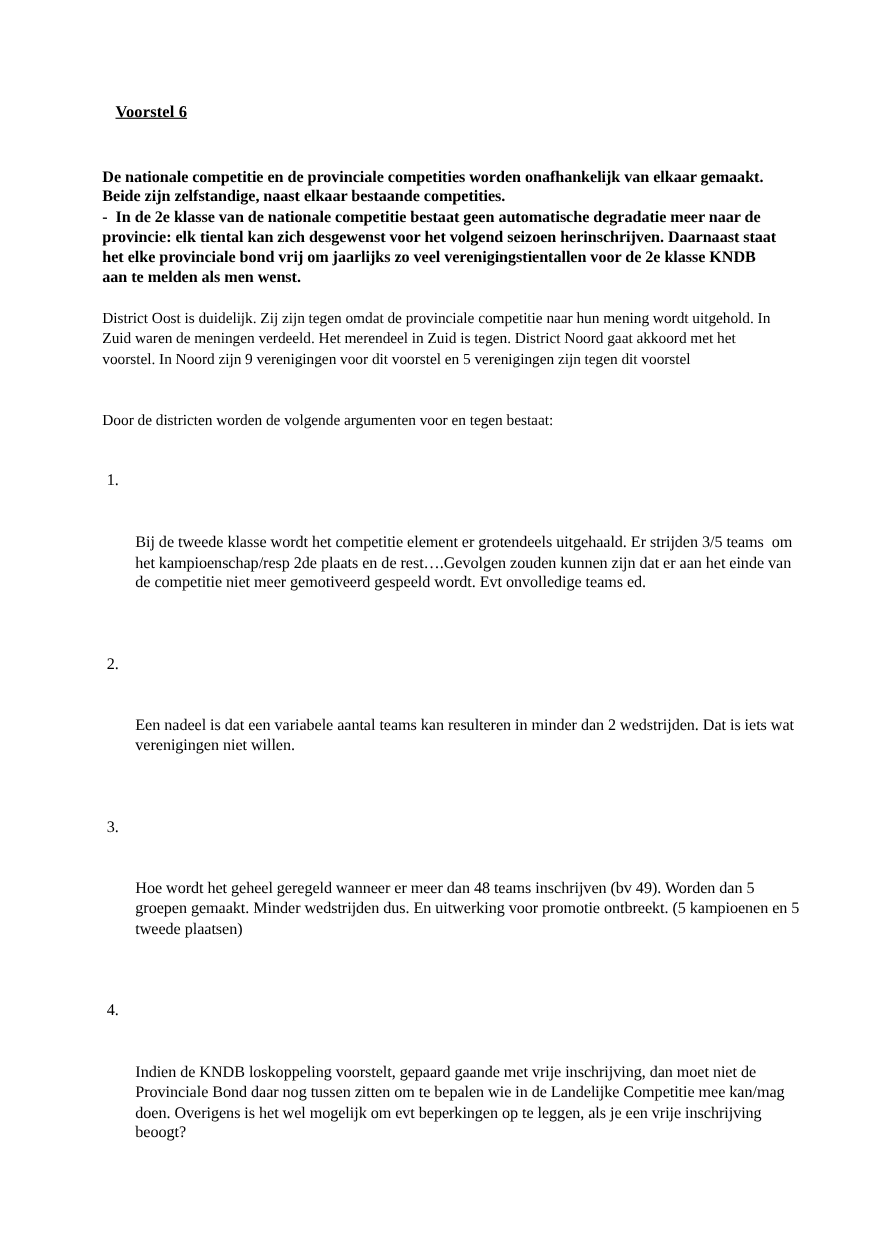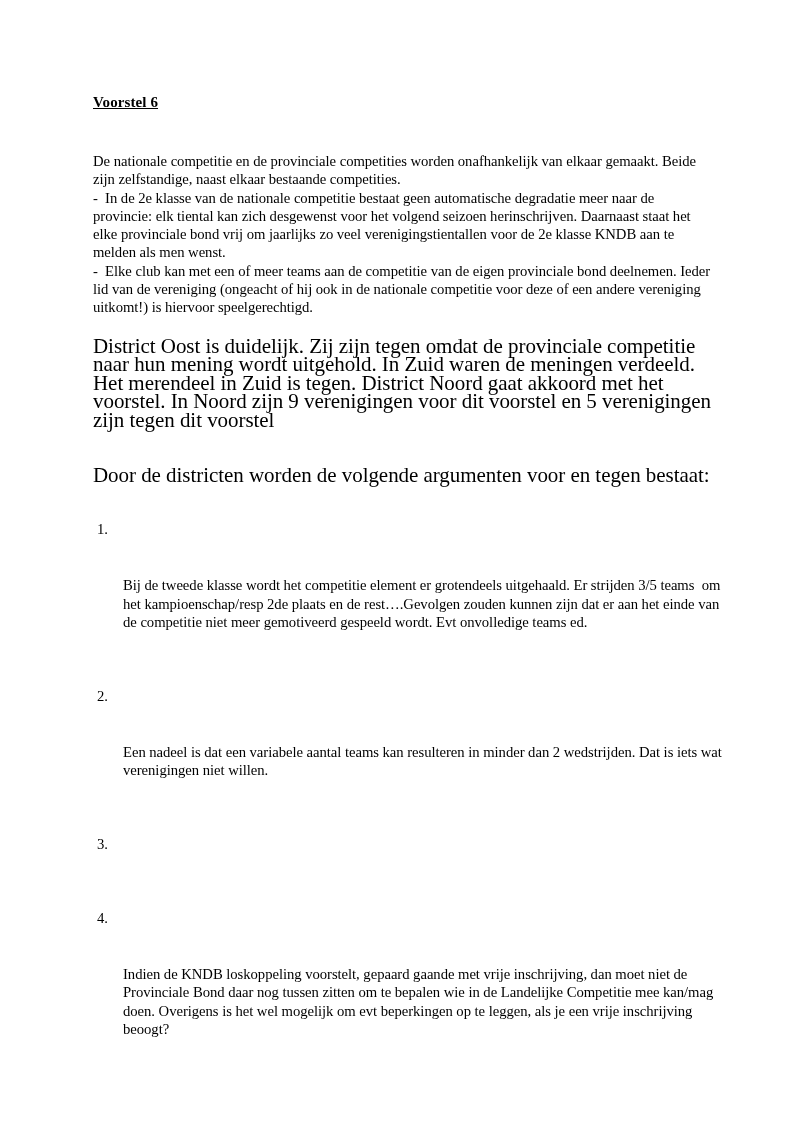--- a/index.html
+++ b/index.html
@@ -25,36 +25,36 @@
   .doc-title {
     font-size: 15px;
     font-weight: bold;
     line-height: 18px;
     text-decoration: underline;
     display: inline-block;
     margin: 0 0 20px 0;
     letter-spacing: 0.1px;
   }
   .title-row {
-    margin: 0 0 21px 0;
+    margin: 0 0 21px 12px;
   }
   .bold-block {
     font-size: 14.7px;
-    font-weight: normal;
+    font-weight: bold;
     line-height: 18.3px;
     margin: 0 12px 20px 0;
     width: 620px;
     letter-spacing: -0.05px;
   }
   .bold-block .ln {
     display: block;
     white-space: pre-wrap;
   }
   p.body-par {
-    font-size: 21px;
+    font-size: 14px;
     font-weight: normal;
     line-height: 18.6px;
     margin: 0 0 18px 0;
     width: 624px;
     letter-spacing: -0.05px;
     white-space: pre-wrap;
   }
   .spacer-sm { height: 18px; }
   ol.arg-list {
     list-style: none;
@@ -85,21 +85,20 @@
 
 <div class="page">
 
   <div class="title-row">
     <span class="doc-title">Voorstel 6</span>
   </div>
 
   <div class="bold-block">
     <span class="ln">De nationale competitie en de provinciale competities worden onafhankelijk van elkaar gemaakt. Beide zijn zelfstandige, naast elkaar bestaande competities.</span>
     <span class="ln">-  In de 2e klasse van de nationale competitie bestaat geen automatische degradatie meer naar de provincie: elk tiental kan zich desgewenst voor het volgend seizoen herinschrijven. Daarnaast staat het elke provinciale bond vrij om jaarlijks zo veel verenigingstientallen voor de 2e klasse KNDB aan te melden als men wenst.</span>
-    <span class="ln">-  Elke club kan met een of meer teams aan de competitie van de eigen provinciale bond deelnemen. Ieder lid van de vereniging (ongeacht of hij ook in de nationale competitie voor deze of een andere vereniging uitkomt!) is hiervoor speelgerechtigd.</span>
   </div>
 
   <p class="body-par">District Oost is duidelijk. Zij zijn tegen omdat de provinciale competitie naar hun mening wordt uitgehold. In Zuid waren de meningen verdeeld. Het merendeel in Zuid is tegen. District Noord gaat akkoord met het voorstel. In Noord zijn 9 verenigingen voor dit voorstel en 5 verenigingen zijn tegen dit voorstel</p>
 
   <div class="spacer-sm"></div>
 
   <p class="body-par">Door de districten worden de volgende argumenten voor en tegen bestaat:</p>
 
   <div class="spacer-sm"></div>
 
@@ -107,20 +106,21 @@
     <li>
       <span class="num">1.</span>
       <span class="li-text">Bij de tweede klasse wordt het competitie element er grotendeels uitgehaald. Er strijden 3/5 teams  om het kampioenschap/resp 2de plaats en de rest….Gevolgen zouden kunnen zijn dat er aan het einde van de competitie niet meer gemotiveerd gespeeld wordt. Evt onvolledige teams ed.</span>
     </li>
     <li>
       <span class="num">2.</span>
       <span class="li-text">Een nadeel is dat een variabele aantal teams kan resulteren in minder dan 2 wedstrijden. Dat is iets wat verenigingen niet willen.</span>
     </li>
     <li>
       <span class="num">3.</span>
+      <span class="li-text">Hoe wordt het geheel geregeld wanneer er meer dan 48 teams inschrijven (bv 49). Worden dan 5 groepen gemaakt. Minder wedstrijden dus. En uitwerking voor promotie ontbreekt. (5 kampioenen en 5 tweede plaatsen)</span>
     </li>
     <li>
       <span class="num">4.</span>
       <span class="li-text">Indien de KNDB loskoppeling voorstelt, gepaard gaande met vrije inschrijving, dan moet niet de Provinciale Bond daar nog tussen zitten om te bepalen wie in de Landelijke Competitie mee kan/mag doen. Overigens is het wel mogelijk om evt beperkingen op te leggen, als je een vrije inschrijving beoogt?</span>
     </li>
   </ol>
 
 </div>
 
 </body></html>

